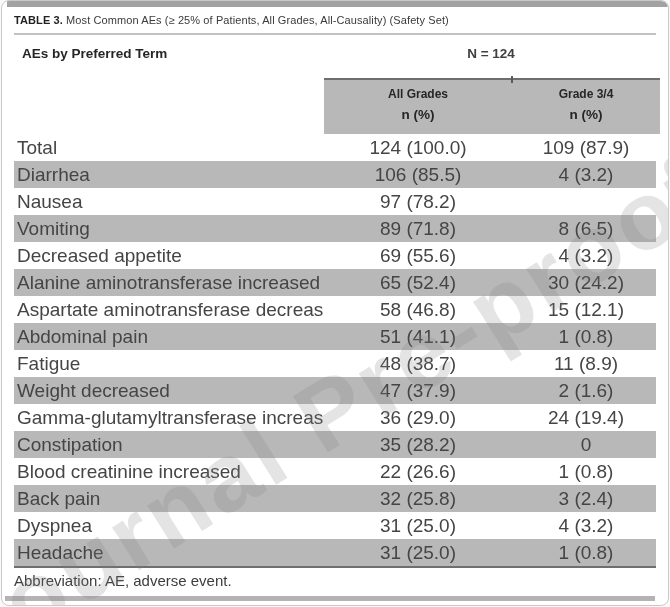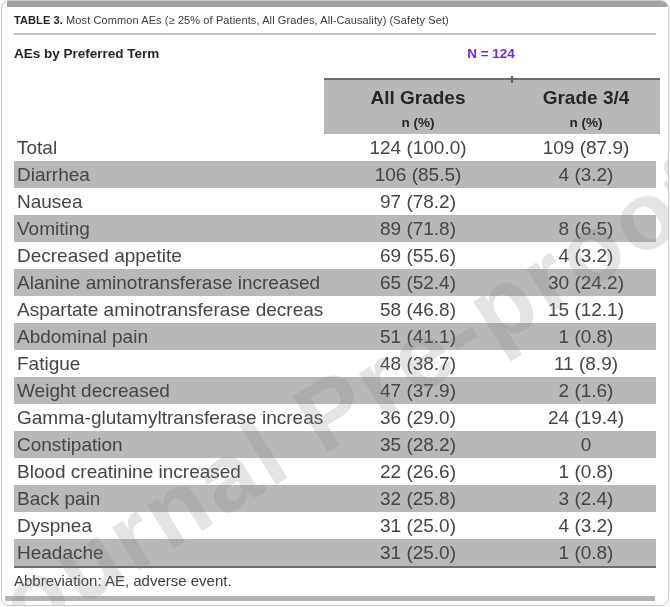--- a/index.html
+++ b/index.html
@@ -8,28 +8,28 @@
   .page{position:absolute;left:1px;top:0;right:1px;bottom:1px;background:#fff;
         border:1px solid #c9c9c9;border-radius:8px;overflow:hidden;}
   .edge-strip-top{position:absolute;top:0;left:5px;right:0;height:6px;background:#a2a2a2;
         border-top-right-radius:7px;}
   .edge-strip-bottom{position:absolute;bottom:4px;left:3px;right:13px;height:5px;background:#b3b3b3;}
   .content{position:relative;padding:0 12px;}
   .title{padding-top:13px;font-size:11px;color:#3a3a3a;letter-spacing:0.1px;}
   .title b{color:#222;}
   .rule{margin-top:7px;border-top:2px solid #c2c2c2;}
   .subhead{position:relative;margin-top:11px;height:20px;}
-  .rowheader{position:absolute;left:0;top:0;font-weight:bold;font-size:13.5px;color:#262626;}
+  .rowheader{position:absolute;left:8px;top:0;font-weight:bold;font-size:13.5px;color:#262626;}
   .nheader{position:absolute;left:310px;width:334px;top:0;text-align:center;font-weight:bold;
-        font-size:13.5px;color:#6d28d9;}
+        font-size:13.5px;color:#404040;}
   .band{display:grid;grid-template-columns:310px 188px 148px;margin-top:12px;}
   .band .spacer{background:transparent;}
   .hcell{background:var(--header-band,#b8b8b8);border-top:2px solid var(--dark-border,#6e6e6e);
         text-align:center;height:54px;position:relative;}
-  .hcell .hname{font-weight:bold;font-size:19px;color:#262626;margin-top:7px;}
+  .hcell .hname{font-weight:bold;font-size:12px;color:#262626;margin-top:7px;}
   .hcell .hsub{font-weight:bold;font-size:13.5px;color:#262626;margin-top:6px;}
   .hcell.second::before{content:"";position:absolute;left:-1px;top:-4px;width:2px;height:7px;
         background:#5a5a5a;}
   .rows{border-bottom:2px solid var(--dark-border,#6e6e6e);}
   .row{display:grid;grid-template-columns:310px 188px 148px;height:27px;line-height:27px;
         font-size:19px;color:#454545;}
   .row:nth-child(even){background:var(--row-stripe,#b8b8b8);}
   .cell-term{padding-left:3px;white-space:nowrap;overflow:hidden;}
   .cell-val{text-align:center;}
   .footnote{margin-top:4px;font-size:15px;color:#3d3d3d;}

